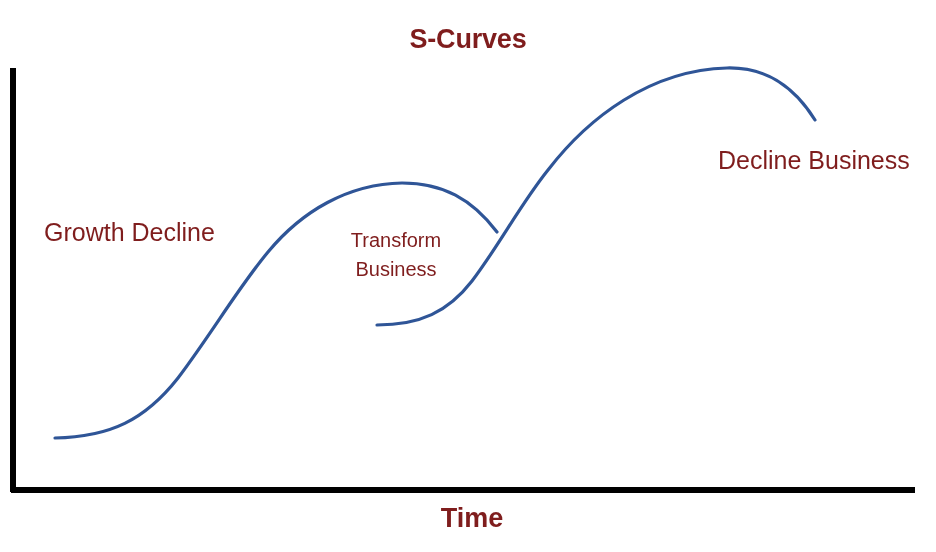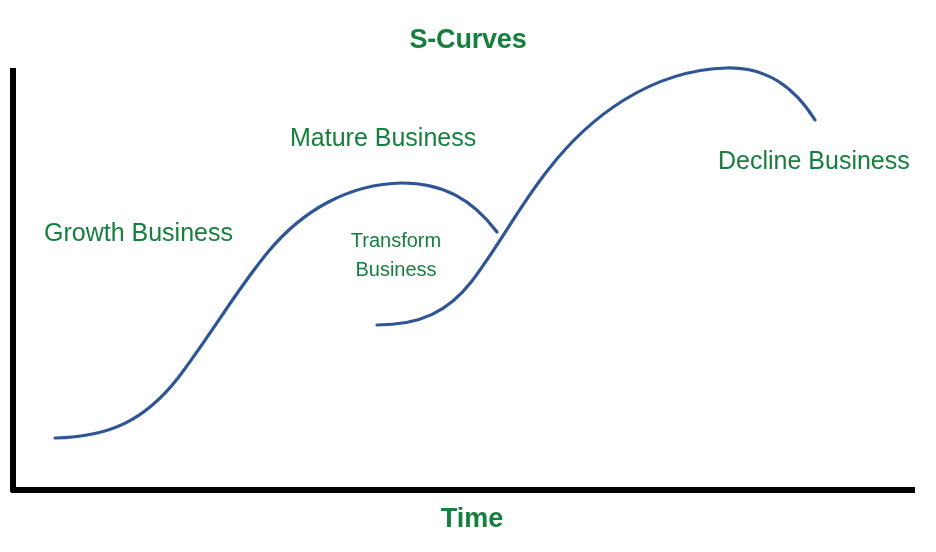--- a/index.html
+++ b/index.html
@@ -20,21 +20,21 @@
   }
   #diagram-svg {
     position: absolute;
     left: 0;
     top: 0;
     width: 936px;
     height: 552px;
   }
   .txt {
     position: absolute;
-    color: #15803d;
+    color: #7f1d1d;
     white-space: nowrap;
     line-height: 1.12;
   }
   #chart-title {
     font-size: 27px;
     font-weight: bold;
     letter-spacing: -0.2px;
     left: 0;
     top: 24px;
     width: 936px;
@@ -95,23 +95,22 @@
              C 212 333, 238 288, 268 252
              C 302 211, 348 184, 402 183
              C 443 183, 472 199, 497 232" fill="none" stroke="#2F5597" stroke-width="3.2" stroke-linecap="round" stroke-linejoin="round"></path>
 
     <path d="M 377 325 C 420 325, 448 312, 472 281
              C 500 244, 520 205, 548 170
              C 588 118, 650 70, 727 68
              C 768 67, 795 88, 815 120" fill="none" stroke="#2F5597" stroke-width="3.2" stroke-linecap="round" stroke-linejoin="round"></path>
   </svg>
 
-  <div class="txt" id="label-growth">Growth Business</div>
+  <div class="txt" id="label-growth">Growth Decline</div>
 
-  <div class="txt" id="label-mature">Mature Business</div>
 
   <div class="txt" id="label-decline">Decline Business</div>
 
   <div class="txt" id="label-transform"><span>Transform</span><span class="line2">Business</span></div>
 
 
   <div class="txt" id="x-axis-title">Time</div>
 
 </div>
 

